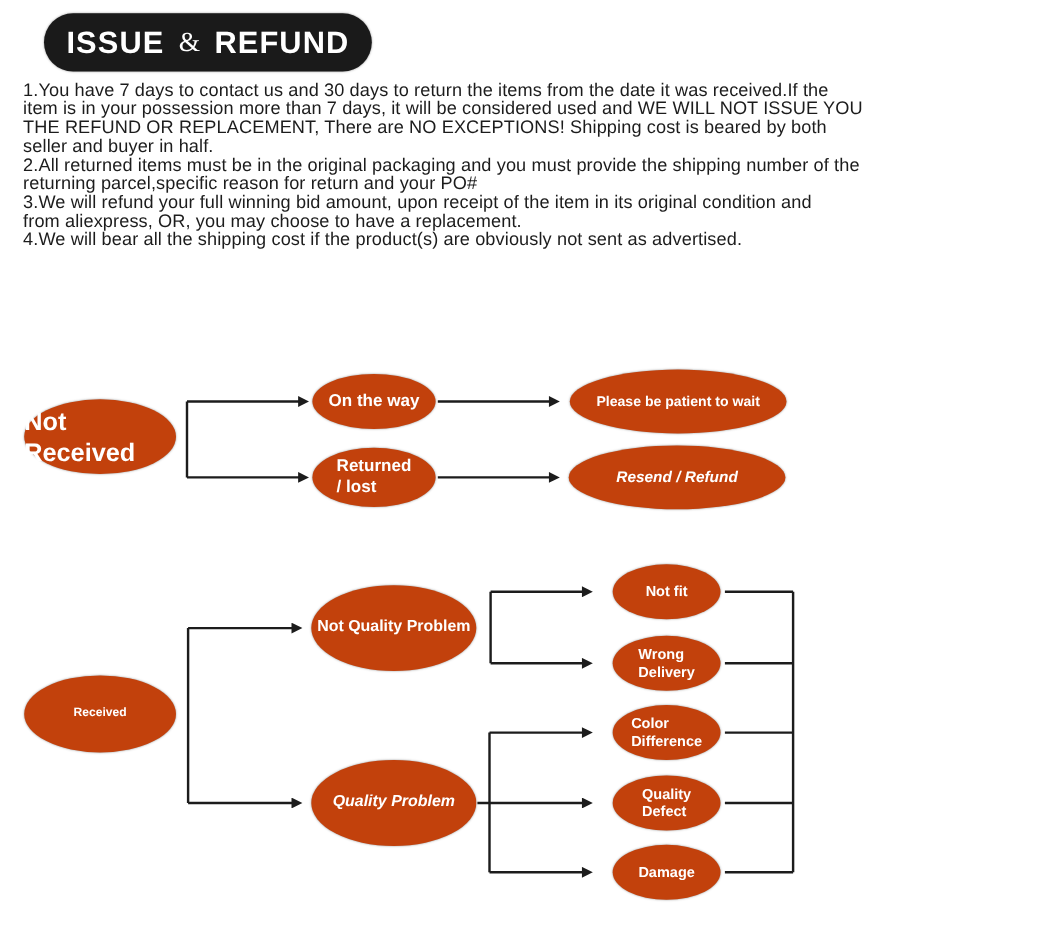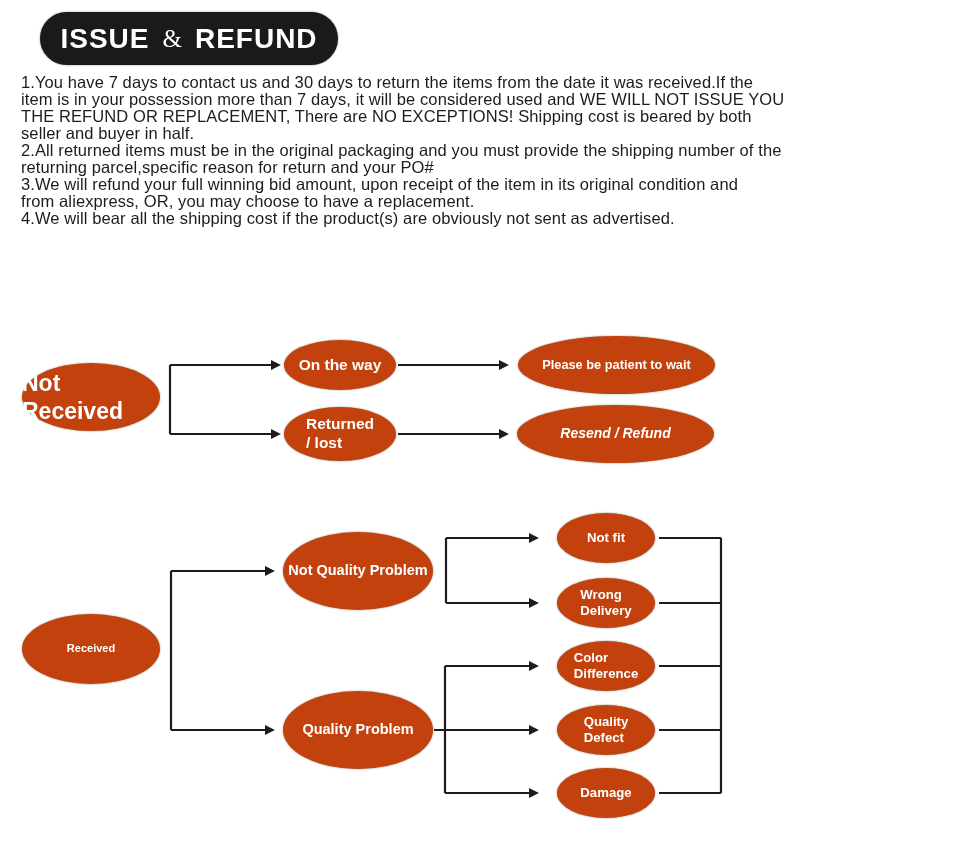--- a/index.html
+++ b/index.html
@@ -55,21 +55,21 @@
   }
   
   .n-notreceived { left:22px;  top:33px; width:138px; height:68px; font-size:23px; }
   .n-ontheway    { left:284px; top:10px; width:112px; height:50px; font-size:15.5px; }
   .n-returned    { left:284px; top:77px; width:112px; height:54px; font-size:15.5px; }
   .n-patient     { left:518px; top:6px;  width:197px; height:58px; font-size:12.8px; }
   .n-resend      { left:517px; top:75px; width:197px; height:58px; font-size:14px;font-style:italic; }
   
   .n-received    { left:22px;  top:114px; width:138px; height:70px; font-size:11px; }
   .n-nqp         { left:283px; top:32px;  width:150px; height:78px; font-size:14.5px; }
-  .n-qp          { left:283px; top:191px; width:150px; height:78px; font-size:14.5px; }
+  .n-qp          { left:283px; top:191px; width:150px; height:78px; font-size:14.5px;font-style:italic; }
   .n-notfit      { left:557px; top:13px;  width:98px;  height:50px; font-size:13.2px; }
   .n-wrong       { left:557px; top:78px;  width:98px;  height:50px; font-size:13.2px; }
   .n-color       { left:557px; top:141px; width:98px;  height:50px; font-size:13.2px; }
   .n-defect      { left:557px; top:205px; width:98px;  height:50px; font-size:13.2px; }
   .n-damage      { left:557px; top:268px; width:98px;  height:50px; font-size:13.2px; }
   .n-rrd         { left:734px; top:139px; width:205px; height:54px; font-size:13.5px; font-weight:normal; letter-spacing:0.2px; }
   .connector { stroke:#1c1c1c; stroke-width:2.2; fill:none; }
 </style>
 </head>
 <body>

